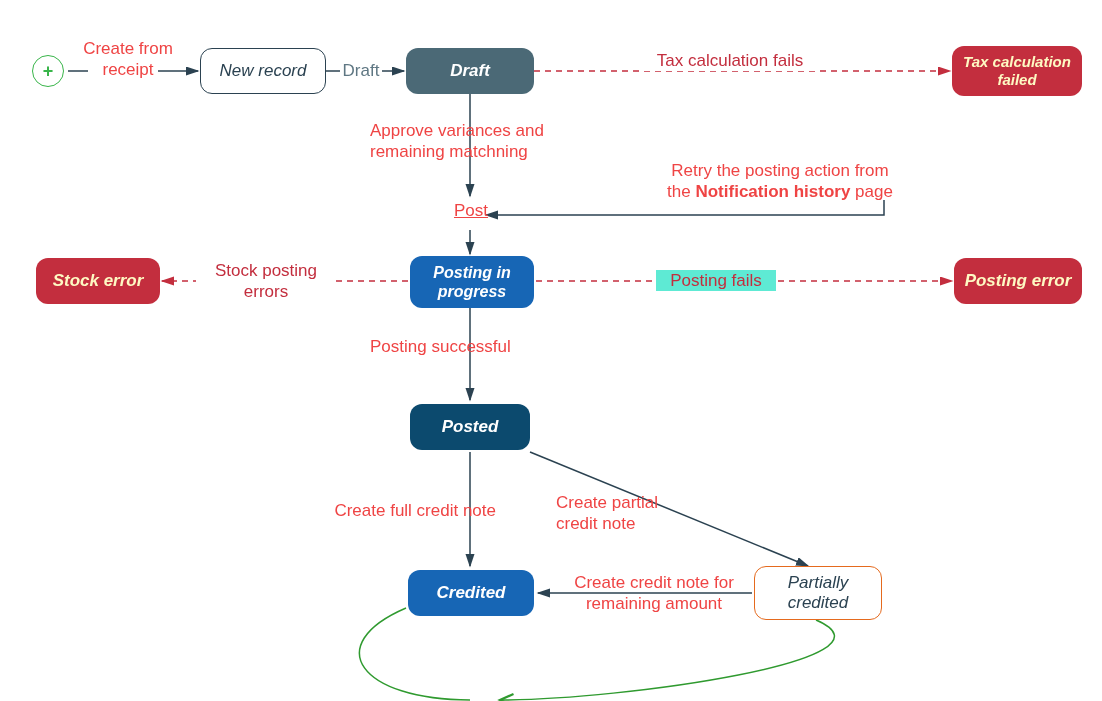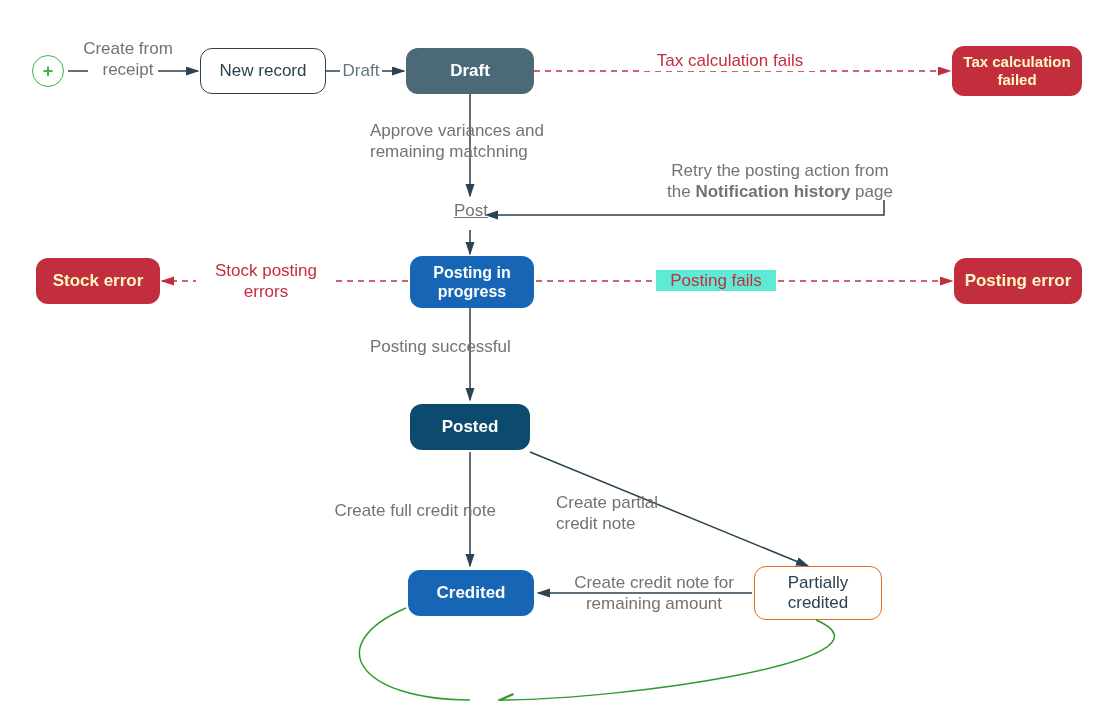--- a/index.html
+++ b/index.html
@@ -26,20 +26,21 @@
     position: absolute;
     box-sizing: border-box;
     border-radius: 12px;
     display: flex;
     align-items: center;
     justify-content: center;
     text-align: center;
     font-size: 17px;
     line-height: 1.2;
     padding: 4px 8px;
+    font-style: italic;
   }
   .node.white {
     background: #fff;
     border: 1.5px solid #2b4251;
     color: #2b4251;
   }
   .node.slate {
     background: #4b6976;
     color: #fff;
     font-weight: 600;
@@ -70,21 +71,21 @@
     border: 1.5px solid #39b54a;
     border-radius: 50%;
     color: #39b54a;
     display: flex; align-items: center; justify-content: center;
     font-size: 18px; font-weight: 600;
     background: #fff;
   }
   .label {
     position: absolute;
     font-size: 17px;
-    color: #737373;
+    color: #ef4444;
     text-align: center;
     line-height: 1.25;
   }
   .label.red { color: #c32e3e; }
   .label.slate { color: #5f7783; }
   .label .bold { font-weight: 700; }
 </style>
 </head>
 <body>
 

